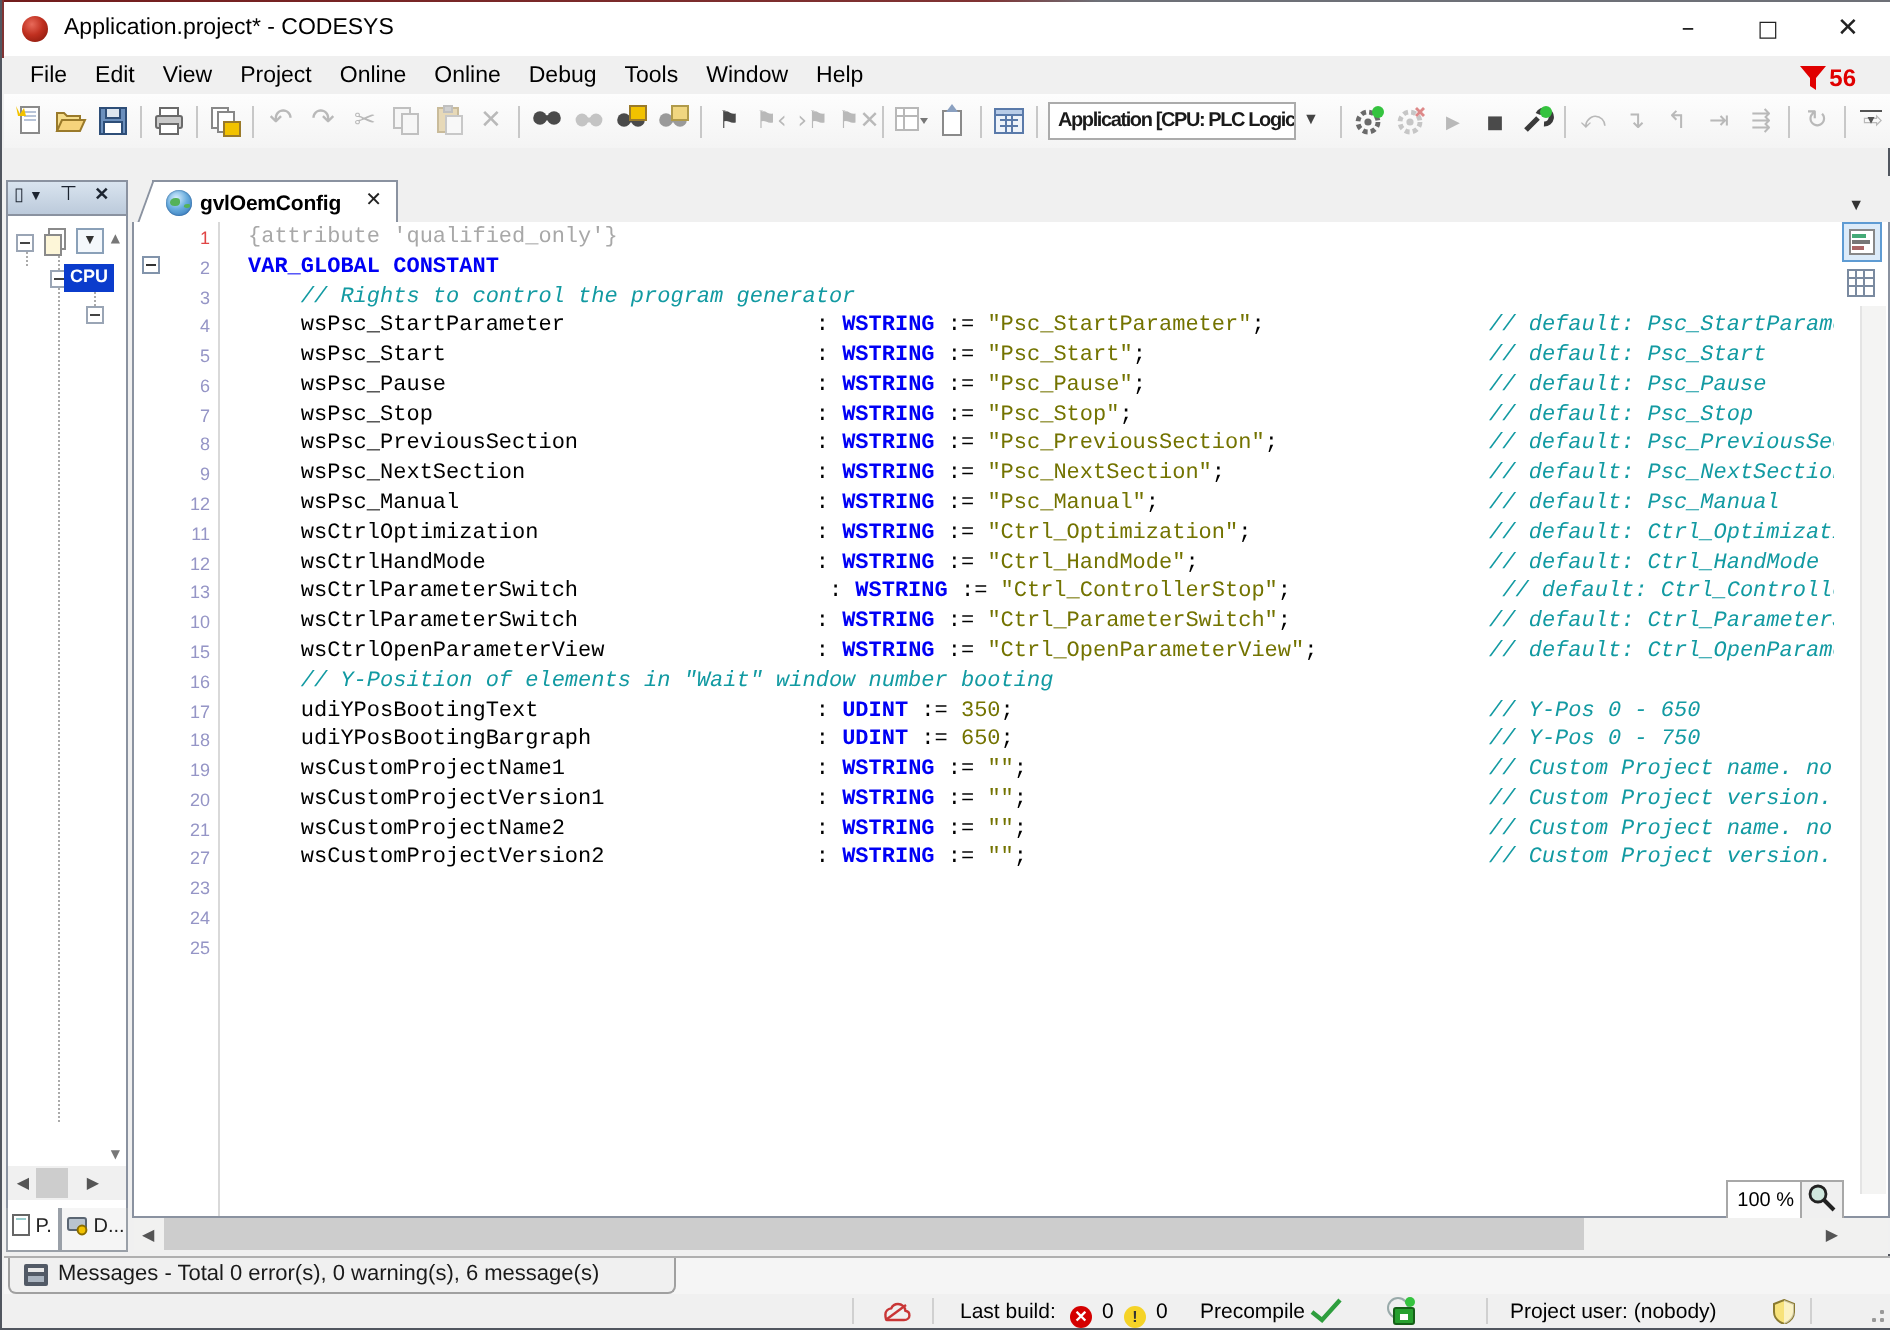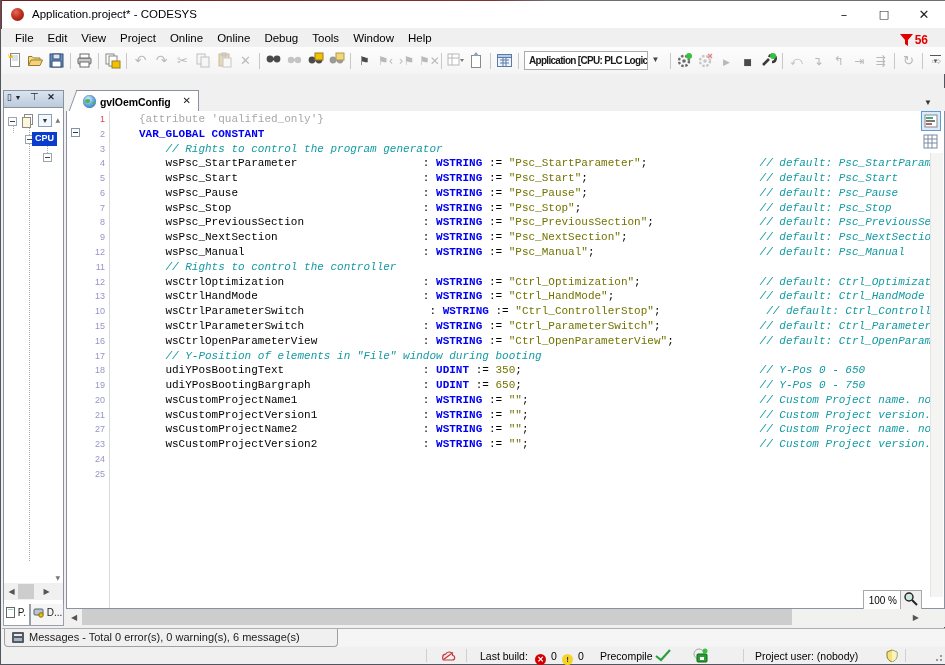--- a/index.html
+++ b/index.html
@@ -77,21 +77,21 @@
     background:#54b258; border-radius:60% 40% 50% 50%; box-shadow:6px 2px 0 -1px #54b258; }
   #doc-tab-label { position:absolute; left:24px; top:4.5px; font-size:10.5px; font-weight:bold; color:#000; letter-spacing:-0.1px; }
   #doc-tab-close { position:absolute; right:7px; top:4px; font-size:10px; color:#222; font-weight:bold; font-family:"DejaVu Sans",sans-serif; }
   #tab-overflow { position:absolute; right:13px; top:8px; font-size:8px; color:#333; }
   #code-panel { position:absolute; left:0; top:23px; width:879px; height:498px; background:#fff; border:1px solid #8a92a0; border-top:none; }
   #gutter-sep { position:absolute; left:42px; top:0; width:1px; height:497px; background:#d9d9d9; }
   #linenos { position:absolute; left:1px; top:1px; width:37px; text-align:right; font-size:9px;
     color:#9595c6; font-family:"Liberation Sans",sans-serif; }
   #linenos div { height:14.79px; line-height:14.79px; }
   #linenos div.cur { color:#e04545; }
-  #code { position:absolute; left:47px; top:1px; width:818px; height:496px; overflow:hidden;
+  #code { position:absolute; left:32px; top:1px; width:818px; height:496px; overflow:hidden;
     font-family:"Liberation Mono",monospace; font-size:11px; }
   #code pre { margin:0; padding-left:25px; height:14.79px; line-height:14.79px; font-family:inherit; }
   .tok-p { color:#000; }
   .tok-k { color:#0000f5; font-weight:bold; }
   .tok-c { color:#129aa2; font-style:italic; }
   .tok-s { color:#737300; }
   .tok-n { color:#737300; }
   .tok-a { color:#a8a8a8; }
   #fold-marker { position:absolute; left:4px; top:17px; width:9px; height:9px; border:1px solid #8294ab; background:#fff; }
   #fold-marker::before { content:""; position:absolute; left:1px; top:3px; width:5px; height:1px; background:#333; }
@@ -398,27 +398,26 @@
           <pre><span class="tok-a">{attribute 'qualified_only'}</span></pre>
           <pre><span class="tok-k">VAR_GLOBAL CONSTANT</span></pre>
           <pre><span class="tok-c">    // Rights to control the program generator</span></pre>
           <pre><span class="tok-p">    wsPsc_StartParameter                   : </span><span class="tok-k">WSTRING</span><span class="tok-p"> := </span><span class="tok-s">"Psc_StartParameter"</span><span class="tok-p">;                 </span><span class="tok-c">// default: Psc_StartParameter</span></pre>
           <pre><span class="tok-p">    wsPsc_Start                            : </span><span class="tok-k">WSTRING</span><span class="tok-p"> := </span><span class="tok-s">"Psc_Start"</span><span class="tok-p">;                          </span><span class="tok-c">// default: Psc_Start</span></pre>
           <pre><span class="tok-p">    wsPsc_Pause                            : </span><span class="tok-k">WSTRING</span><span class="tok-p"> := </span><span class="tok-s">"Psc_Pause"</span><span class="tok-p">;                          </span><span class="tok-c">// default: Psc_Pause</span></pre>
           <pre><span class="tok-p">    wsPsc_Stop                             : </span><span class="tok-k">WSTRING</span><span class="tok-p"> := </span><span class="tok-s">"Psc_Stop"</span><span class="tok-p">;                           </span><span class="tok-c">// default: Psc_Stop</span></pre>
           <pre><span class="tok-p">    wsPsc_PreviousSection                  : </span><span class="tok-k">WSTRING</span><span class="tok-p"> := </span><span class="tok-s">"Psc_PreviousSection"</span><span class="tok-p">;                </span><span class="tok-c">// default: Psc_PreviousSection</span></pre>
           <pre><span class="tok-p">    wsPsc_NextSection                      : </span><span class="tok-k">WSTRING</span><span class="tok-p"> := </span><span class="tok-s">"Psc_NextSection"</span><span class="tok-p">;                    </span><span class="tok-c">// default: Psc_NextSection</span></pre>
           <pre><span class="tok-p">    wsPsc_Manual                           : </span><span class="tok-k">WSTRING</span><span class="tok-p"> := </span><span class="tok-s">"Psc_Manual"</span><span class="tok-p">;                         </span><span class="tok-c">// default: Psc_Manual</span></pre>
-          <pre><span class="tok-c">    // Rights to control the controller</span></pre>
           <pre><span class="tok-p">    wsCtrlOptimization                     : </span><span class="tok-k">WSTRING</span><span class="tok-p"> := </span><span class="tok-s">"Ctrl_Optimization"</span><span class="tok-p">;                  </span><span class="tok-c">// default: Ctrl_Optimization</span></pre>
           <pre><span class="tok-p">    wsCtrlHandMode                         : </span><span class="tok-k">WSTRING</span><span class="tok-p"> := </span><span class="tok-s">"Ctrl_HandMode"</span><span class="tok-p">;                      </span><span class="tok-c">// default: Ctrl_HandMode</span></pre>
           <pre><span class="tok-p">    wsCtrlParameterSwitch                   : </span><span class="tok-k">WSTRING</span><span class="tok-p"> := </span><span class="tok-s">"Ctrl_ControllerStop"</span><span class="tok-p">;                </span><span class="tok-c">// default: Ctrl_ControllerStop</span></pre>
           <pre><span class="tok-p">    wsCtrlParameterSwitch                  : </span><span class="tok-k">WSTRING</span><span class="tok-p"> := </span><span class="tok-s">"Ctrl_ParameterSwitch"</span><span class="tok-p">;               </span><span class="tok-c">// default: Ctrl_ParameterSwitch</span></pre>
           <pre><span class="tok-p">    wsCtrlOpenParameterView                : </span><span class="tok-k">WSTRING</span><span class="tok-p"> := </span><span class="tok-s">"Ctrl_OpenParameterView"</span><span class="tok-p">;             </span><span class="tok-c">// default: Ctrl_OpenParameterView</span></pre>
-          <pre><span class="tok-c">    // Y-Position of elements in "File" window during booting</span></pre>
+          <pre><span class="tok-c">    // Y-Position of elements in "Wait" window number booting</span></pre>
           <pre><span class="tok-p">    udiYPosBootingText                     : </span><span class="tok-k">UDINT</span><span class="tok-p"> := </span><span class="tok-n">350</span><span class="tok-p">;                                    </span><span class="tok-c">// Y-Pos 0 - 650</span></pre>
           <pre><span class="tok-p">    udiYPosBootingBargraph                 : </span><span class="tok-k">UDINT</span><span class="tok-p"> := </span><span class="tok-n">650</span><span class="tok-p">;                                    </span><span class="tok-c">// Y-Pos 0 - 750</span></pre>
           <pre><span class="tok-p">    wsCustomProjectName1                   : </span><span class="tok-k">WSTRING</span><span class="tok-p"> := </span><span class="tok-s">""</span><span class="tok-p">;                                   </span><span class="tok-c">// Custom Project name. not used if empty</span></pre>
           <pre><span class="tok-p">    wsCustomProjectVersion1                : </span><span class="tok-k">WSTRING</span><span class="tok-p"> := </span><span class="tok-s">""</span><span class="tok-p">;                                   </span><span class="tok-c">// Custom Project version. not used if empty</span></pre>
           <pre><span class="tok-p">    wsCustomProjectName2                   : </span><span class="tok-k">WSTRING</span><span class="tok-p"> := </span><span class="tok-s">""</span><span class="tok-p">;                                   </span><span class="tok-c">// Custom Project name. not used if empty</span></pre>
           <pre><span class="tok-p">    wsCustomProjectVersion2                : </span><span class="tok-k">WSTRING</span><span class="tok-p"> := </span><span class="tok-s">""</span><span class="tok-p">;                                   </span><span class="tok-c">// Custom Project version. not used if empty</span></pre>
         </div>
       <div id="view-btn-text">
         <svg width="18" height="18">
             <rect x="3" y="3" width="12" height="12" fill="#fff" stroke="#888"></rect>

